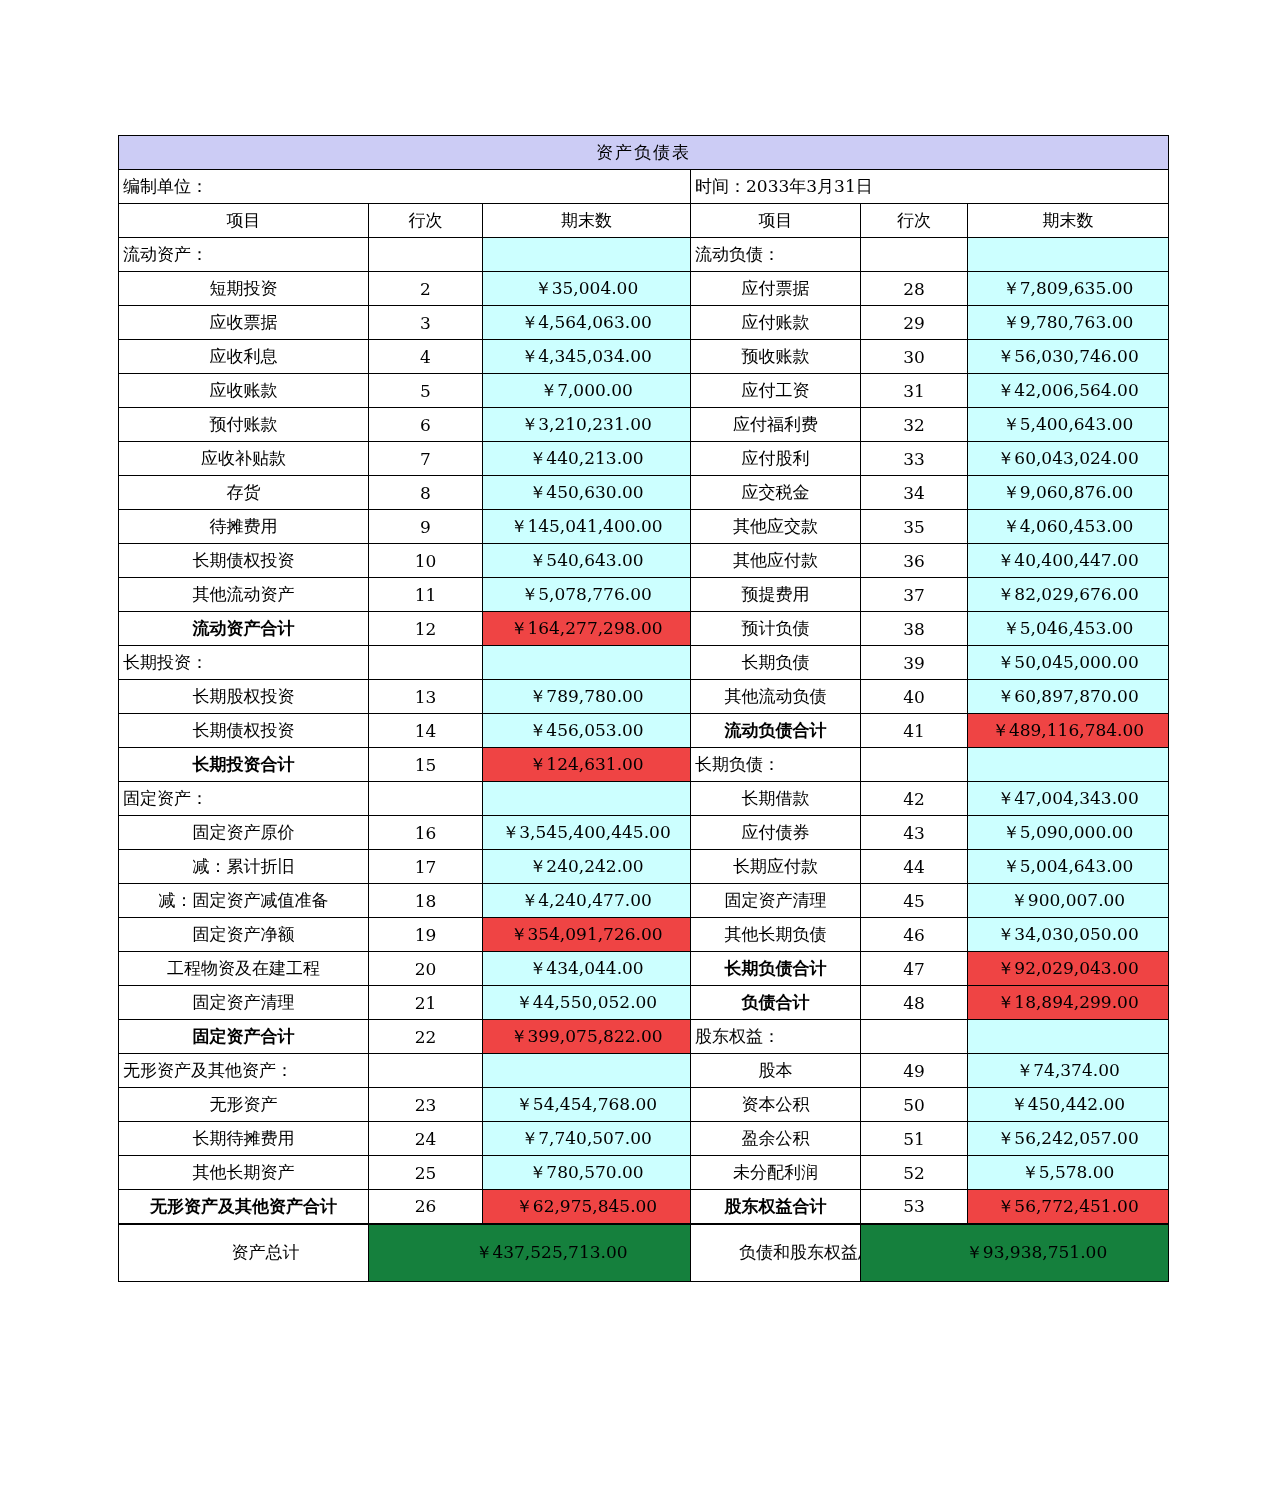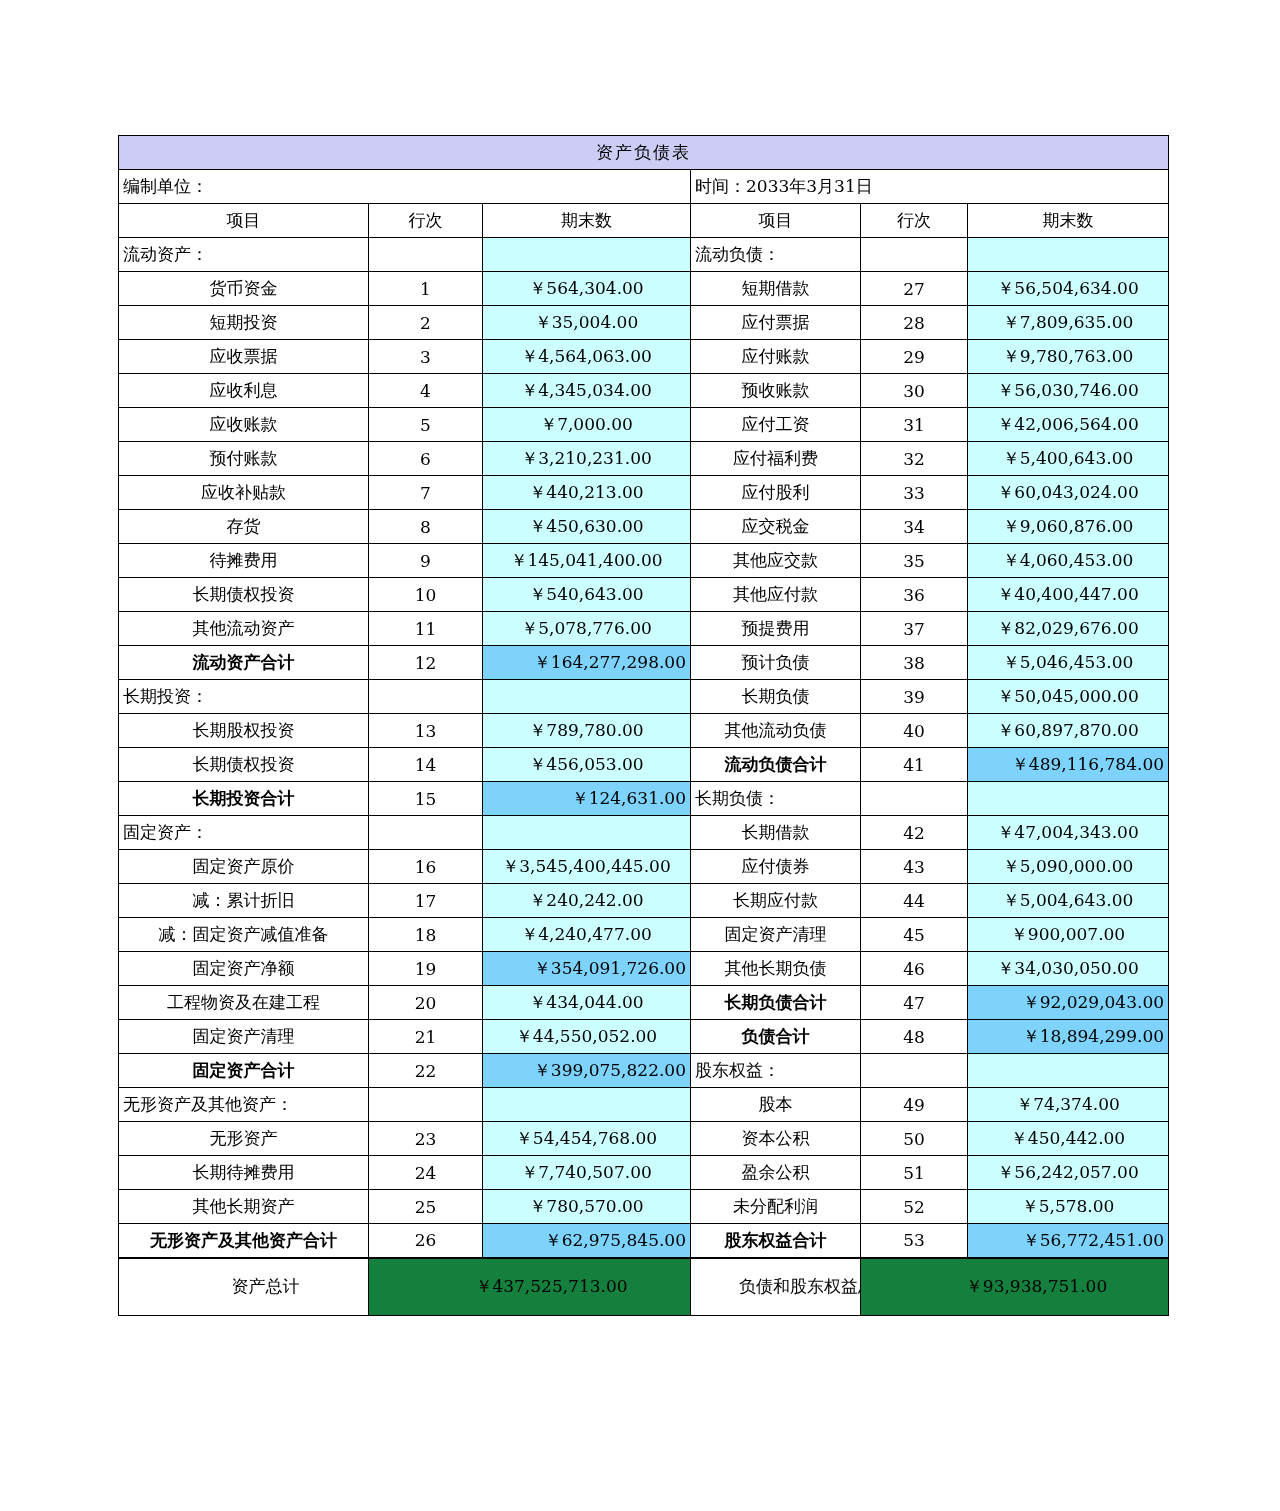--- a/index.html
+++ b/index.html
@@ -74,21 +74,21 @@
     border: 2px solid #000000;
     background: #ffffff;
   }
   
   td.item       { text-align: center; }
   td.item-sec   { text-align: left; font-size: 18px; margin-top: 28px; }
   td.item-total { text-align: center; font-weight: bold; }
   td.rownum     { text-align: center; }
   td.amt        { text-align: center; background: #ccffff; }
   td.amt-blank  { background: #ccffff; }
-  td.amt-total  { text-align: right; background: #7dd3fc; }
+  td.amt-total  { text-align: center; background: #ef4444; }
   td.amt-gray   { text-align: center; background: #15803d; font-size: 18px; }
   td.item-gray  { text-align: center; background: #ffffff; }
   td.item-wrap  { text-align: center; white-space: normal; line-height: 1.15; font-size: 17px; }
   tr.grand td   { height: 58px; }
   td.sep-right { border-right: 2px solid #000000; }
   tr.thick-top td    { border-top: 2px solid #000000; padding-left: 48px; }
 </style>
 </head>
 <body>
 
@@ -120,28 +120,20 @@
       </tr>
     <tr>
           <td class="item-sec">流动资产：</td>
           <td class="rownum"></td>
           <td class="amt-blank sep-right"></td>
           <td class="item-sec">流动负债：</td>
           <td class="rownum"></td>
           <td class="amt-blank"></td>
         </tr>
         <tr>
-          <td class="item">货币资金</td>
-          <td class="rownum">1</td>
-          <td class="amt sep-right">￥564,304.00</td>
-          <td class="item">短期借款</td>
-          <td class="rownum">27</td>
-          <td class="amt">￥56,504,634.00</td>
-        </tr>
-        <tr>
           <td class="item">短期投资</td>
           <td class="rownum">2</td>
           <td class="amt sep-right">￥35,004.00</td>
           <td class="item">应付票据</td>
           <td class="rownum">28</td>
           <td class="amt">￥7,809,635.00</td>
         </tr>
         <tr>
           <td class="item">应收票据</td>
           <td class="rownum">3</td>

